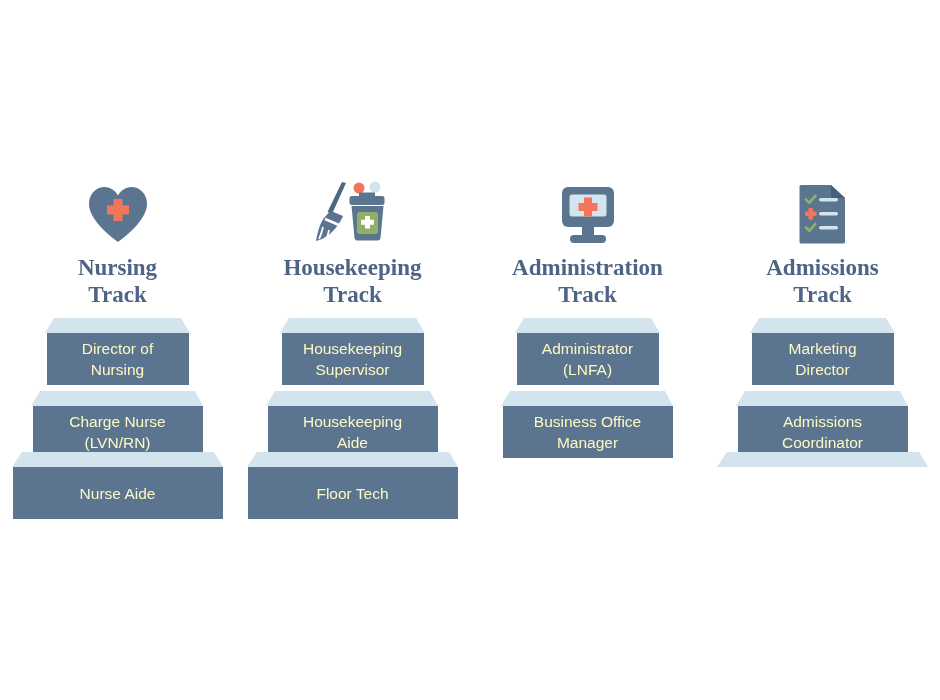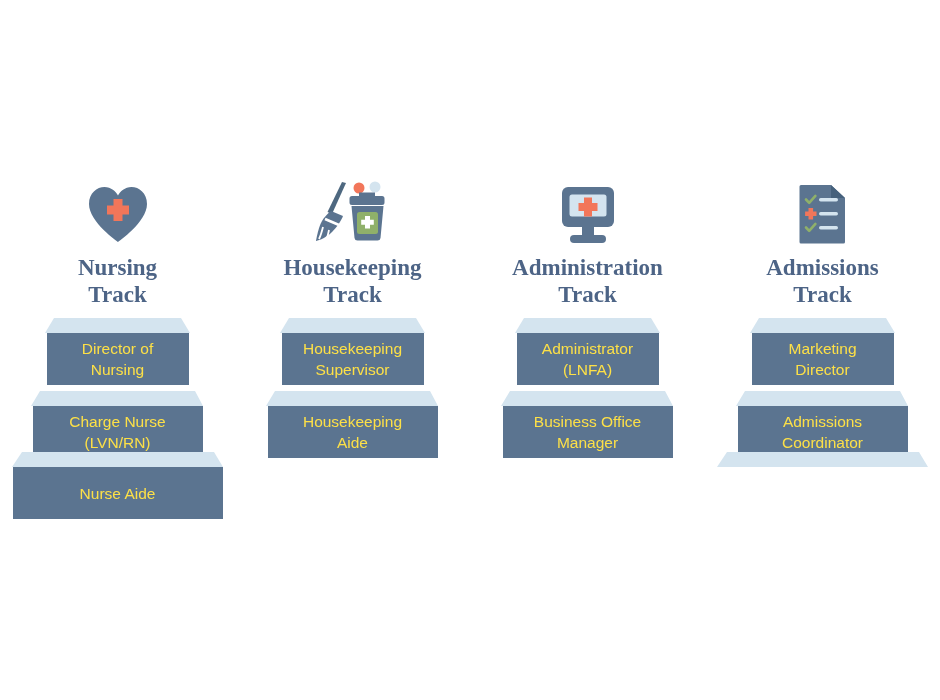--- a/index.html
+++ b/index.html
@@ -90,21 +90,21 @@
   }
   .step-top svg {
     display: block;
     width: 235px;
     height: 15px;
   }
 
   .step-face {
     position: relative;
     background: #5b7490;
-    color: #fde047;
+    color: #fef9c3;
     display: flex;
     align-items: center;
     justify-content: center;
     text-align: center;
     font-family: "Liberation Sans", sans-serif;
     font-size: 15.5px;
     font-weight: 400;
     line-height: 21px;
     box-sizing: border-box;
     margin: 0 auto;
@@ -220,20 +220,30 @@
         <div class="step step-2">
           <div class="step-top">
             <svg viewBox="0 0 235 15" preserveAspectRatio="none">
               <polygon points="40,0 195,0 203,15 31,15" fill="#d4e4ef"></polygon>
             </svg>
           </div>
           <div class="step-face">
             <span class="step-label"><span>Housekeeping</span><br><span>Aide</span></span>
           </div>
         </div>
+        <div class="step step-3">
+          <div class="step-top">
+            <svg viewBox="0 0 235 15" preserveAspectRatio="none">
+              <polygon points="22,0 214,0 223,15 12,15" fill="#d4e4ef"></polygon>
+            </svg>
+          </div>
+          <div class="step-face">
+            <span class="step-label">Floor Tech</span>
+          </div>
+        </div>
       </div>
     </div>
 
     <div class="track">
 
       <div class="icon-wrap">
         <svg width="64" height="58" viewBox="0 0 64 58">
           <rect x="6" y="1" width="52" height="40" rx="6" fill="#5b7490"></rect>
           <rect x="13.5" y="8.5" width="37" height="22" rx="2.5" fill="#d4e4ef"></rect>
           <path d="M28 11.5 h8 v5.5 h5.5 v8 h-5.5 v5.5 h-8 v-5.5 h-5.5 v-8 h5.5 z" fill="#f2765a"></path>

